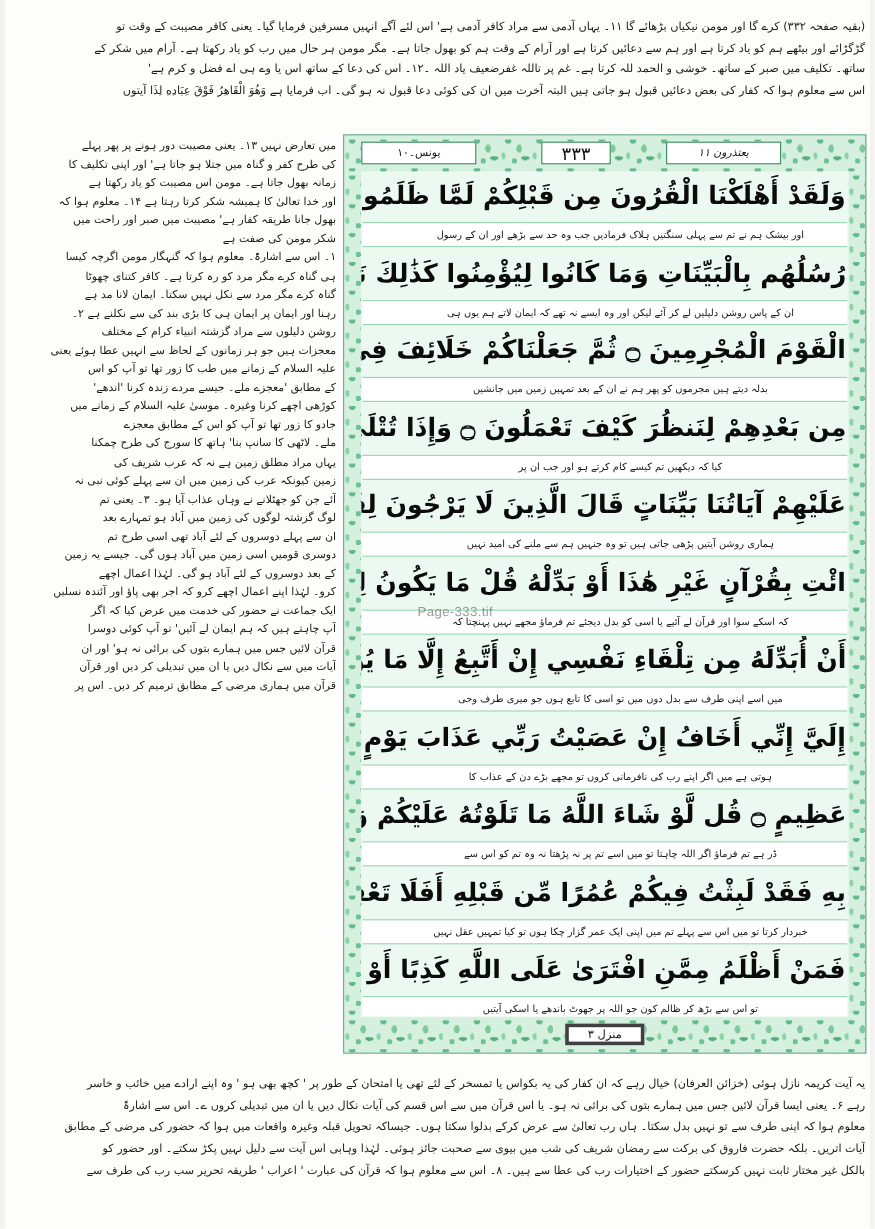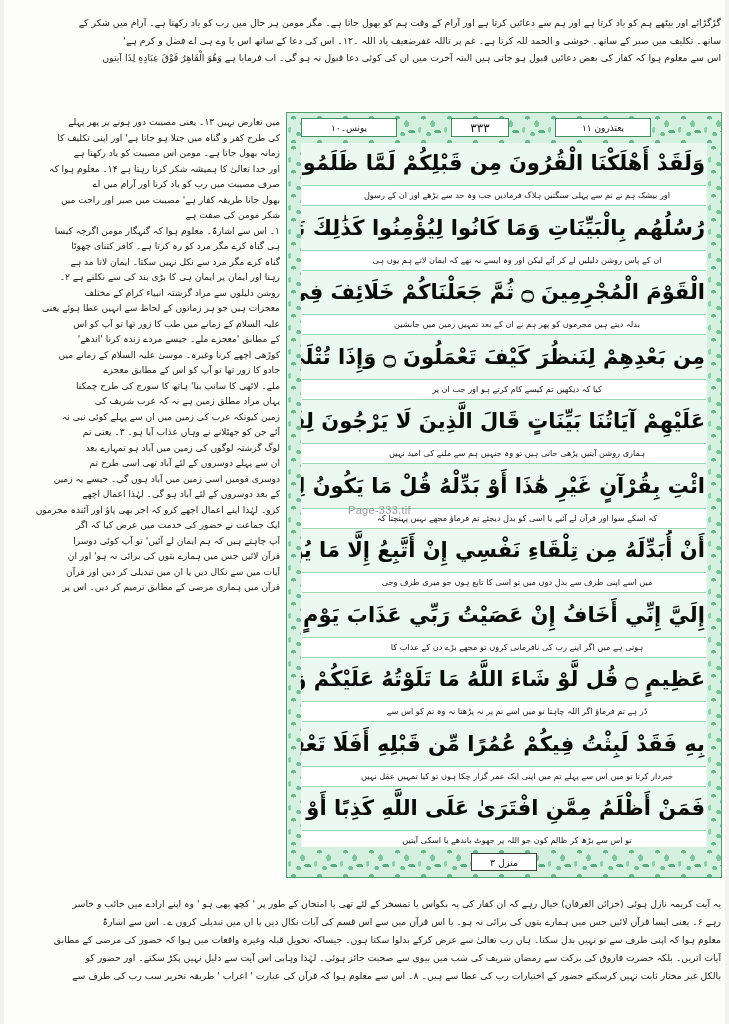--- a/index.html
+++ b/index.html
@@ -107,33 +107,33 @@
     border: 1px solid #3f8f62;
     display: flex;
     align-items: center;
     justify-content: center;
     direction: rtl;
     font-family: "DejaVu Sans", "Liberation Sans", sans-serif;
     color: #111;
     box-sizing: border-box;
   }
   #hdr-surah { left: 14px;  width: 96px;  font-size: 9px; }
-  #hdr-page  { left: 164px; width: 58px;  font-size: 12px; letter-spacing: 1px; }
-  #hdr-juz   { left: 268px; width: 96px;  font-size: 9px; }
+  #hdr-page  { left: 164px; width: 58px;  font-size: 15px; letter-spacing: 1px; }
+  #hdr-juz   { left: 268px; width: 96px;  font-size: 9px; font-style: italic; }
 
   
   #footer-box {
     position: absolute;
     bottom: 6px;
     left: 50%;
     transform: translateX(-50%);
     width: 66px;
     height: 18px;
     background: #ffffff;
-    border: 1px solid #404040;
+    border: 3px solid #404040;
     display: flex;
     align-items: center;
     justify-content: center;
     direction: rtl;
     font-size: 9.5px;
     font-family: "DejaVu Sans", "Liberation Sans", sans-serif;
     color: #111;
     box-sizing: border-box;
   }
 
@@ -202,52 +202,52 @@
 </style>
 </head>
 <body>
 
 <div id="page">
 
   <div id="scan-edge-left"></div>
   <div id="scan-edge-right"></div>
 
   <div id="top-commentary" class="urdu-block">
+    <span class="urdu-line">(بقیہ صفحہ ۳۳۲) کرے گا اور مومن نیکیاں بڑھائے گا ۱۱۔ یہاں آدمی سے مراد کافر آدمی ہے' اس لئے آگے انہیں مسرفین فرمایا گیا۔ یعنی کافر مصیبت کے وقت تو</span>
     <span class="urdu-line">گڑگڑائے اور بیٹھے ہم کو یاد کرتا ہے اور ہم سے دعائیں کرتا ہے اور آرام کے وقت ہم کو بھول جاتا ہے۔ مگر مومن ہر حال میں رب کو یاد رکھتا ہے۔ آرام میں شکر کے</span>
     <span class="urdu-line">ساتھ۔ تکلیف میں صبر کے ساتھ۔ خوشی و الحمد للہ کرتا ہے۔ غم پر تاللہ غفرضعیف یاد اللہ ۔۱۲۔ اس کی دعا کے ساتھ اس یا وے ہی اے فضل و کرم ہے'</span>
     <span class="urdu-line">اس سے معلوم ہوا کہ کفار کی بعض دعائیں قبول ہو جاتی ہیں البتہ آخرت میں ان کی کوئی دعا قبول نہ ہو گی۔ اب فرمایا ہے وَهُوَ الْقَاهِرُ فَوْقَ عِبَادِهِ لِذَا آیتوں</span>
   </div>
 
   <div id="left-commentary" class="urdu-block">
     <span class="urdu-line">میں تعارض نہیں ۱۳۔ یعنی مصیبت دور ہونے پر پھر پہلے</span>
     <span class="urdu-line">کی طرح کفر و گناہ میں جتلا ہو جاتا ہے' اور اپنی تکلیف کا</span>
     <span class="urdu-line">زمانہ بھول جاتا ہے۔ مومن اس مصیبت کو یاد رکھتا ہے</span>
     <span class="urdu-line">اور خدا تعالیٰ کا ہمیشہ شکر کرتا رہتا ہے ۱۴۔ معلوم ہوا کہ</span>
-    <span class="urdu-line">صرف مصیبت میں رب کو یاد کرنا اور آرام میں اے</span>
     <span class="urdu-line">بھول جانا طریقہ کفار ہے' مصیبت میں صبر اور راحت میں</span>
     <span class="urdu-line">شکر مومن کی صفت ہے</span>
     <span class="urdu-line">۱۔ اس سے اشارۃً۔ معلوم ہوا کہ گنہگار مومن اگرچہ کیسا</span>
     <span class="urdu-line">ہی گناہ کرے مگر مرد کو رہ کرتا ہے۔ کافر کتنای چھوٹا</span>
     <span class="urdu-line">گناہ کرے مگر مرد سے نکل نہیں سکتا۔ ایمان لانا مد ہے</span>
     <span class="urdu-line">رہنا اور ایمان پر ایمان ہی کا بڑی بند کی سے نکلنے ہے ۲۔</span>
     <span class="urdu-line">روشن دلیلوں سے مراد گزشتہ انبیاء کرام کے مختلف</span>
     <span class="urdu-line">معجزات ہیں جو ہر زمانوں کے لحاظ سے انہیں عطا ہوئے یعنی</span>
     <span class="urdu-line">علیہ السلام کے زمانے میں طب کا زور تھا تو آپ کو اس</span>
     <span class="urdu-line">کے مطابق 'معجزے ملے۔ جیسے مردے زندہ کرنا 'اندھے'</span>
     <span class="urdu-line">کوڑھی اچھے کرنا وغیرہ۔ موسیٰ علیہ السلام کے زمانے میں</span>
     <span class="urdu-line">جادو کا زور تھا تو آپ کو اس کے مطابق معجزے</span>
     <span class="urdu-line">ملے۔ لاٹھی کا سانپ بنا' ہاتھ کا سورج کی طرح چمکنا</span>
     <span class="urdu-line">یہاں مراد مطلق زمین ہے نہ کہ عرب شریف کی</span>
     <span class="urdu-line">زمین کیونکہ عرب کی زمین میں ان سے پہلے کوئی نبی نہ</span>
     <span class="urdu-line">آئے جن کو جھٹلانے نے وہاں عذاب آیا ہو۔ ۳۔ یعنی تم</span>
     <span class="urdu-line">لوگ گزشتہ لوگوں کی زمین میں آباد ہو تمہارے بعد</span>
     <span class="urdu-line">ان سے پہلے دوسروں کے لئے آباد تھی اسی طرح تم</span>
     <span class="urdu-line">دوسری قومیں اسی زمین میں آباد ہوں گی۔ جیسے یہ زمین</span>
     <span class="urdu-line">کے بعد دوسروں کے لئے آباد ہو گی۔ لہٰذا اعمال اچھے</span>
-    <span class="urdu-line">کرو۔ لہٰذا اپنے اعمال اچھے کرو کہ اجر بھی پاؤ اور آئندہ مجرموں</span>
+    <span class="urdu-line">کرو۔ لہٰذا اپنے اعمال اچھے کرو کہ اجر بھی پاؤ اور آئندہ نسلیں</span>
     <span class="urdu-line">ایک جماعت نے حضور کی خدمت میں عرض کیا کہ اگر</span>
     <span class="urdu-line">آپ چاہتے ہیں کہ ہم ایمان لے آئیں' تو آپ کوئی دوسرا</span>
     <span class="urdu-line">قرآن لائیں جس میں ہمارے بتوں کی برائی نہ ہو' اور ان</span>
     <span class="urdu-line">آیات میں سے نکال دیں یا ان میں تبدیلی کر دیں اور قرآن</span>
     <span class="urdu-line">قرآن میں ہماری مرضی کے مطابق ترمیم کر دیں۔ اس پر</span>
   </div>
 
   <div id="quran-panel">
 
     <div id="orn-top" class="ornament"></div>

